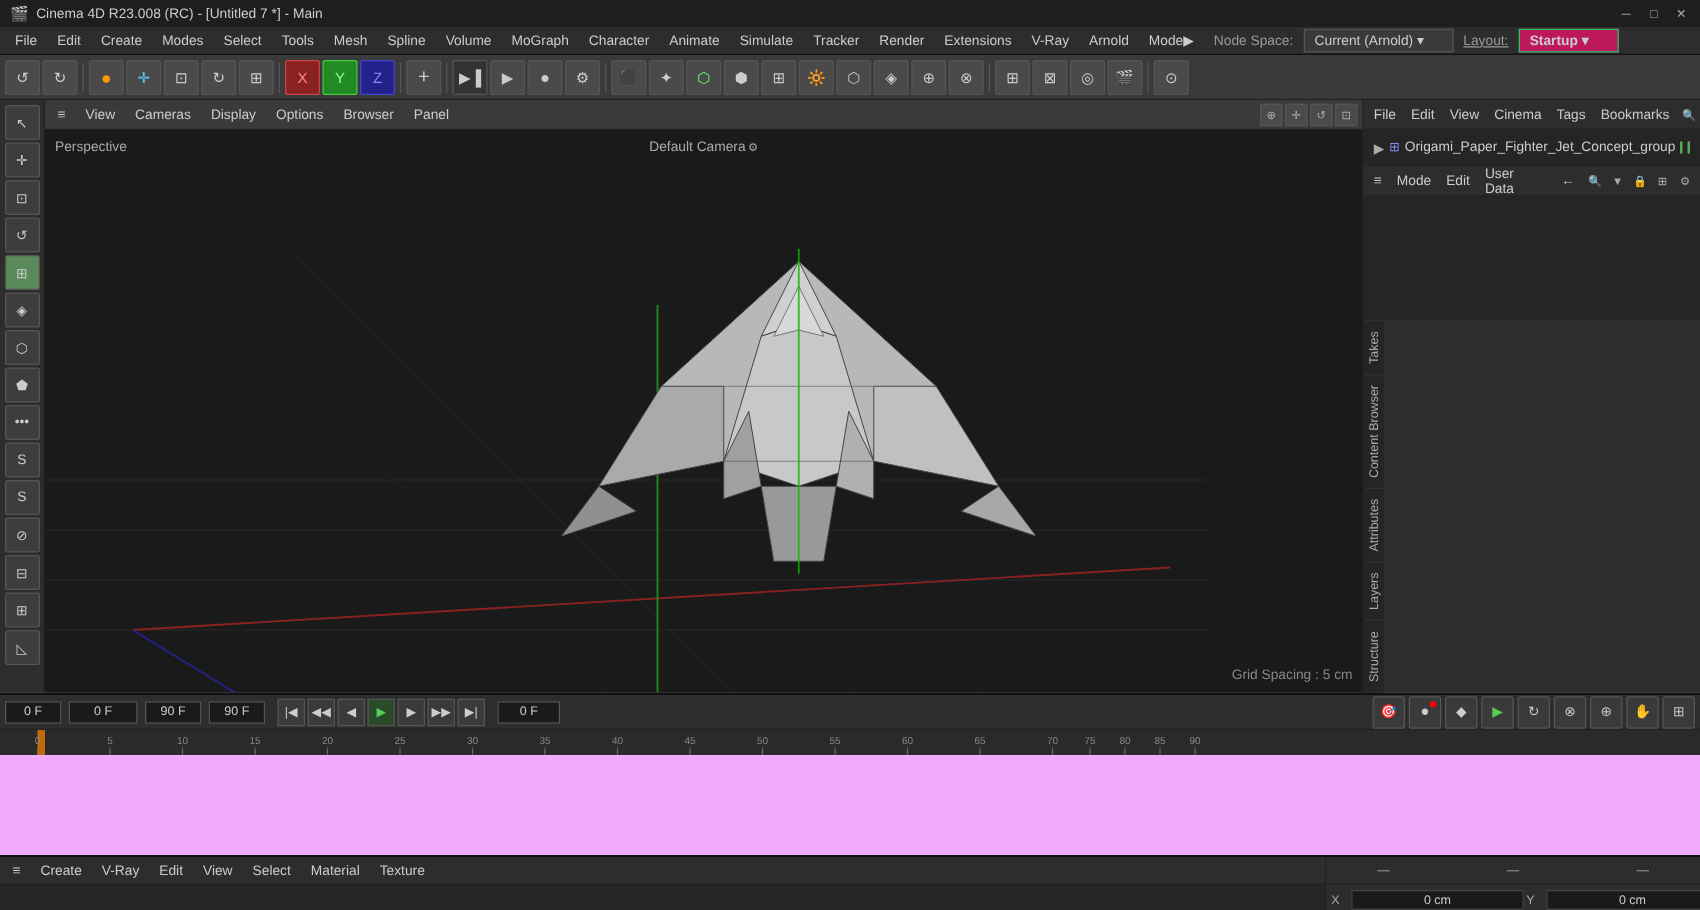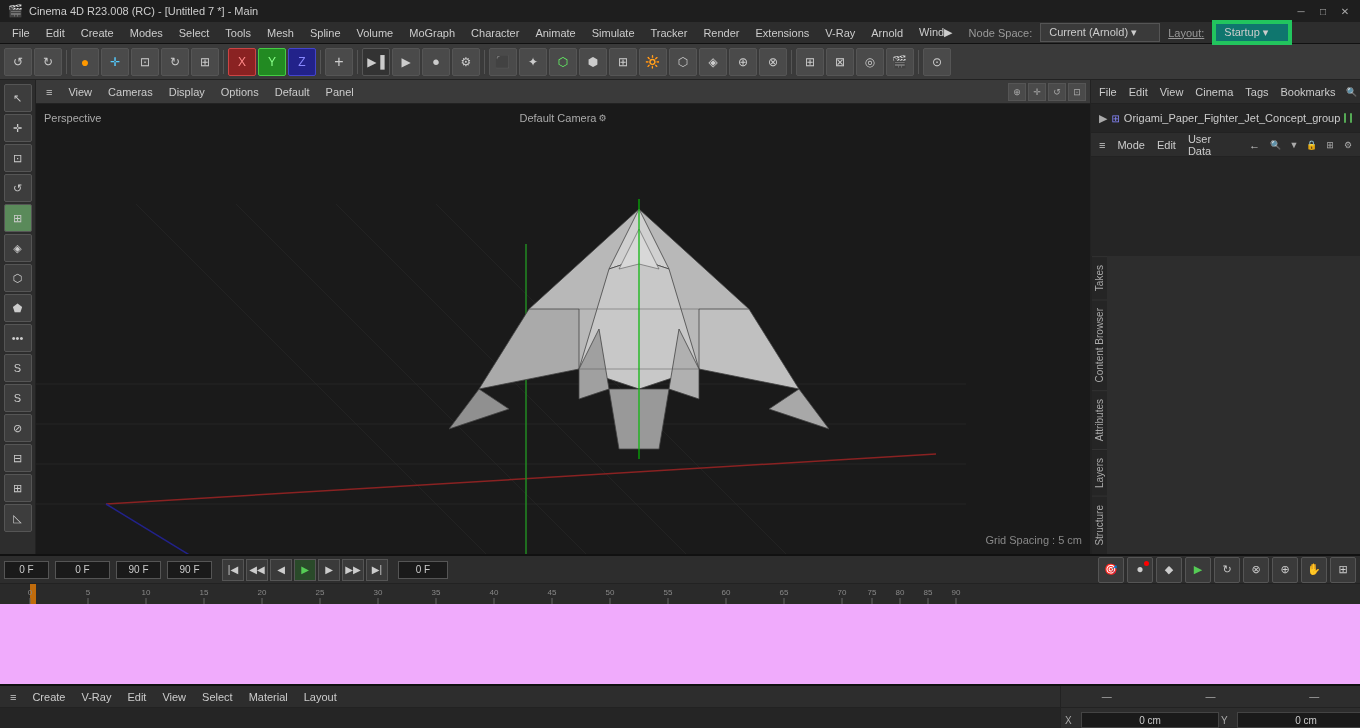--- a/index.html
+++ b/index.html
@@ -519,25 +519,25 @@
   <span class="menu-item">Volume</span>
   <span class="menu-item">MoGraph</span>
   <span class="menu-item">Character</span>
   <span class="menu-item">Animate</span>
   <span class="menu-item">Simulate</span>
   <span class="menu-item">Tracker</span>
   <span class="menu-item">Render</span>
   <span class="menu-item">Extensions</span>
   <span class="menu-item">V-Ray</span>
   <span class="menu-item">Arnold</span>
-  <span class="menu-item">Wind▶</span>
+  <span class="menu-item">Mode▶</span>
   <span class="menu-item" style="color:#999;">Node Space:</span>
   <span class="menu-item" style="background:#3a3a3a; border:1px solid #555; min-width:120px;">Current (Arnold) ▾</span>
   <span class="menu-item" style="color:#999;text-decoration:underline;">Layout:</span>
-  <span class="menu-item" style="background:#0f766e; border:4px solid #22c55e; min-width:80px;">Startup ▾</span>
+  <span class="menu-item" style="background:#be185d; border:1px solid #22c55e; min-width:80px;font-weight:bold;">Startup ▾</span>
 </div>
 
 <div id="top-toolbar">
 
   <div class="tb-btn" title="Undo">↺</div>
   <div class="tb-btn" title="Redo">↻</div>
   <div class="tb-sep"></div>
 
   <div class="tb-btn" style="color:#f90; font-size:14px;">●</div>
   <div class="tb-btn" style="color:#5cf;">✛</div>
@@ -600,21 +600,21 @@
   </div>
 
   <div id="viewport-area">
 
     <div id="viewport-toolbar">
       <div class="vp-menu-item">≡</div>
       <div class="vp-menu-item">View</div>
       <div class="vp-menu-item">Cameras</div>
       <div class="vp-menu-item">Display</div>
       <div class="vp-menu-item">Options</div>
-      <div class="vp-menu-item">Default</div>
+      <div class="vp-menu-item">Browser</div>
       <div class="vp-menu-item">Panel</div>
       <div class="vp-controls">
         <div class="vp-btn">⊕</div>
         <div class="vp-btn">✛</div>
         <div class="vp-btn">↺</div>
         <div class="vp-btn">⊡</div>
       </div>
     </div>
 
     <div id="viewport-3d">
@@ -821,21 +821,21 @@
 
   <div id="material-bar">
     <div id="mat-toolbar">
       <span class="mat-menu">≡</span>
       <span class="mat-menu">Create</span>
       <span class="mat-menu">V-Ray</span>
       <span class="mat-menu">Edit</span>
       <span class="mat-menu">View</span>
       <span class="mat-menu">Select</span>
       <span class="mat-menu">Material</span>
-      <span class="mat-menu">Layout</span>
+      <span class="mat-menu">Texture</span>
     </div>
     <div id="mat-area">
       
     </div>
   </div>
 
   <div id="coord-bar">
     <div id="coord-header">
       <span class="coord-label">—</span>
       <span class="coord-label">—</span>

